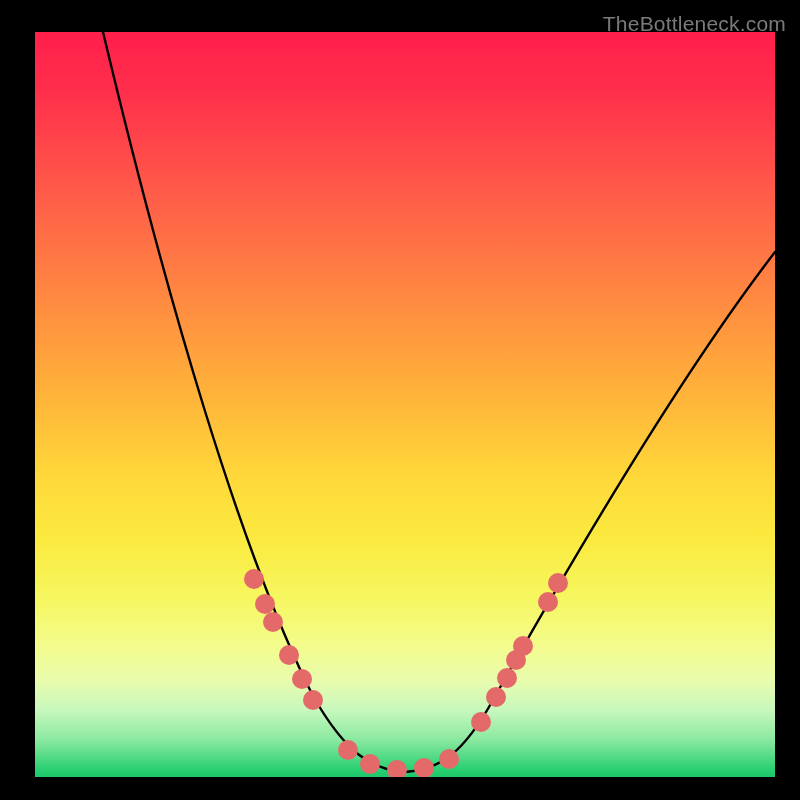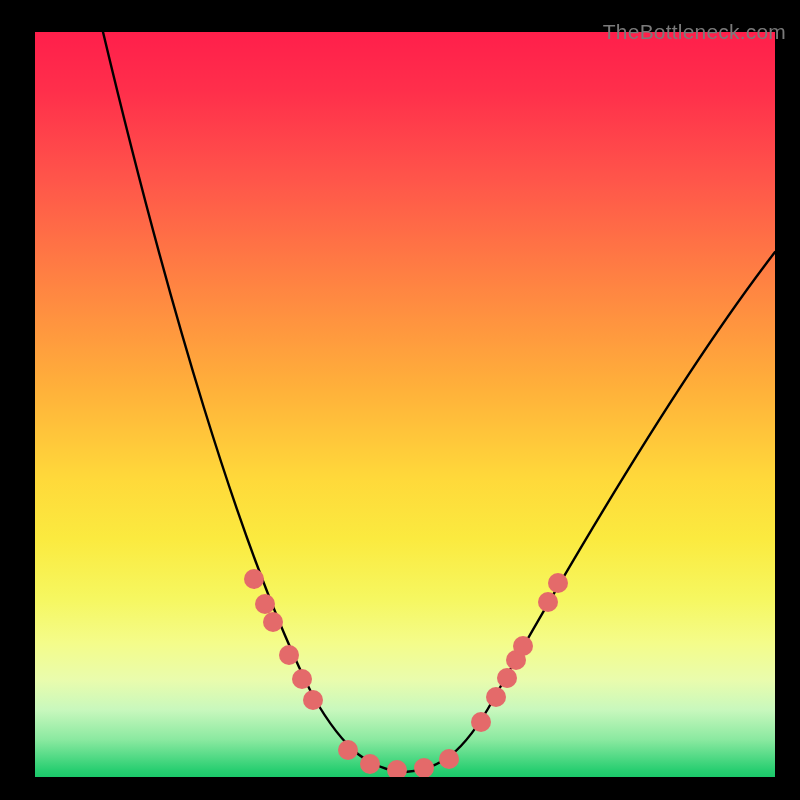--- a/index.html
+++ b/index.html
@@ -38,21 +38,21 @@
       #f4fc8a 82%,
       #e9fcad 87%,
       #c8f8bd 91%,
       #8ae9a0 95%,
       #2acf72 99%,
       #1bc86a 100%
     );
   }
   .watermark {
     position: absolute;
-    top: 20px;
+    top: 12px;
     right: 14px;
     color: #7a7a7a;
     font-size: 21px;
     letter-spacing: 0.2px;
     font-weight: 500;
     text-align: center;
   }
   svg {
     position: absolute;
     left: 0;

